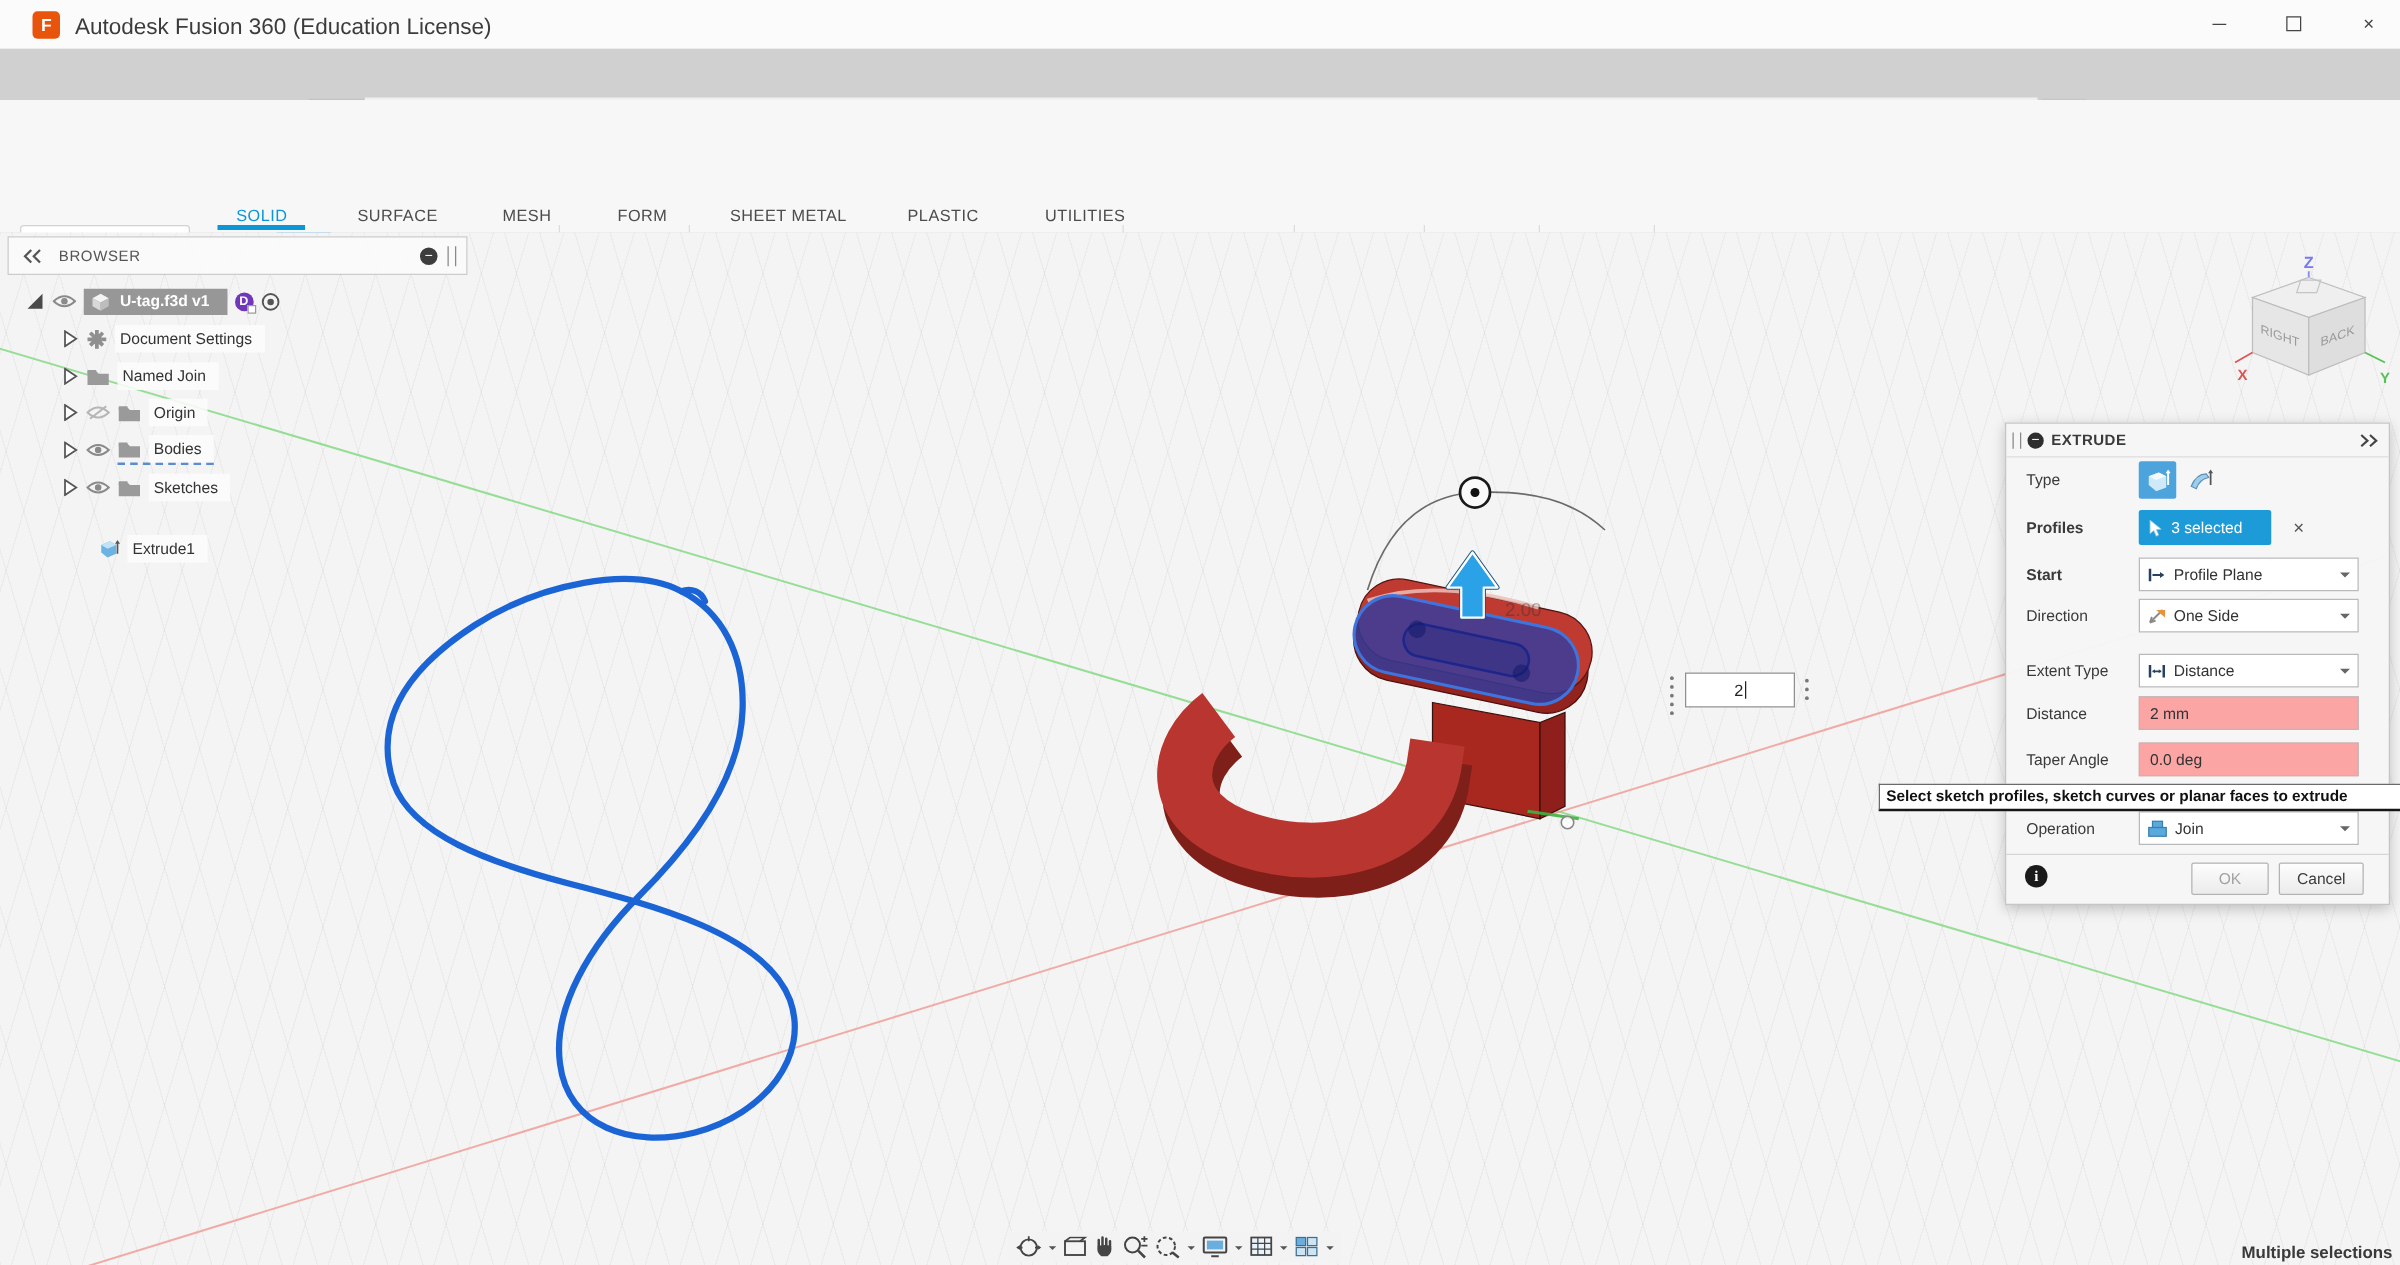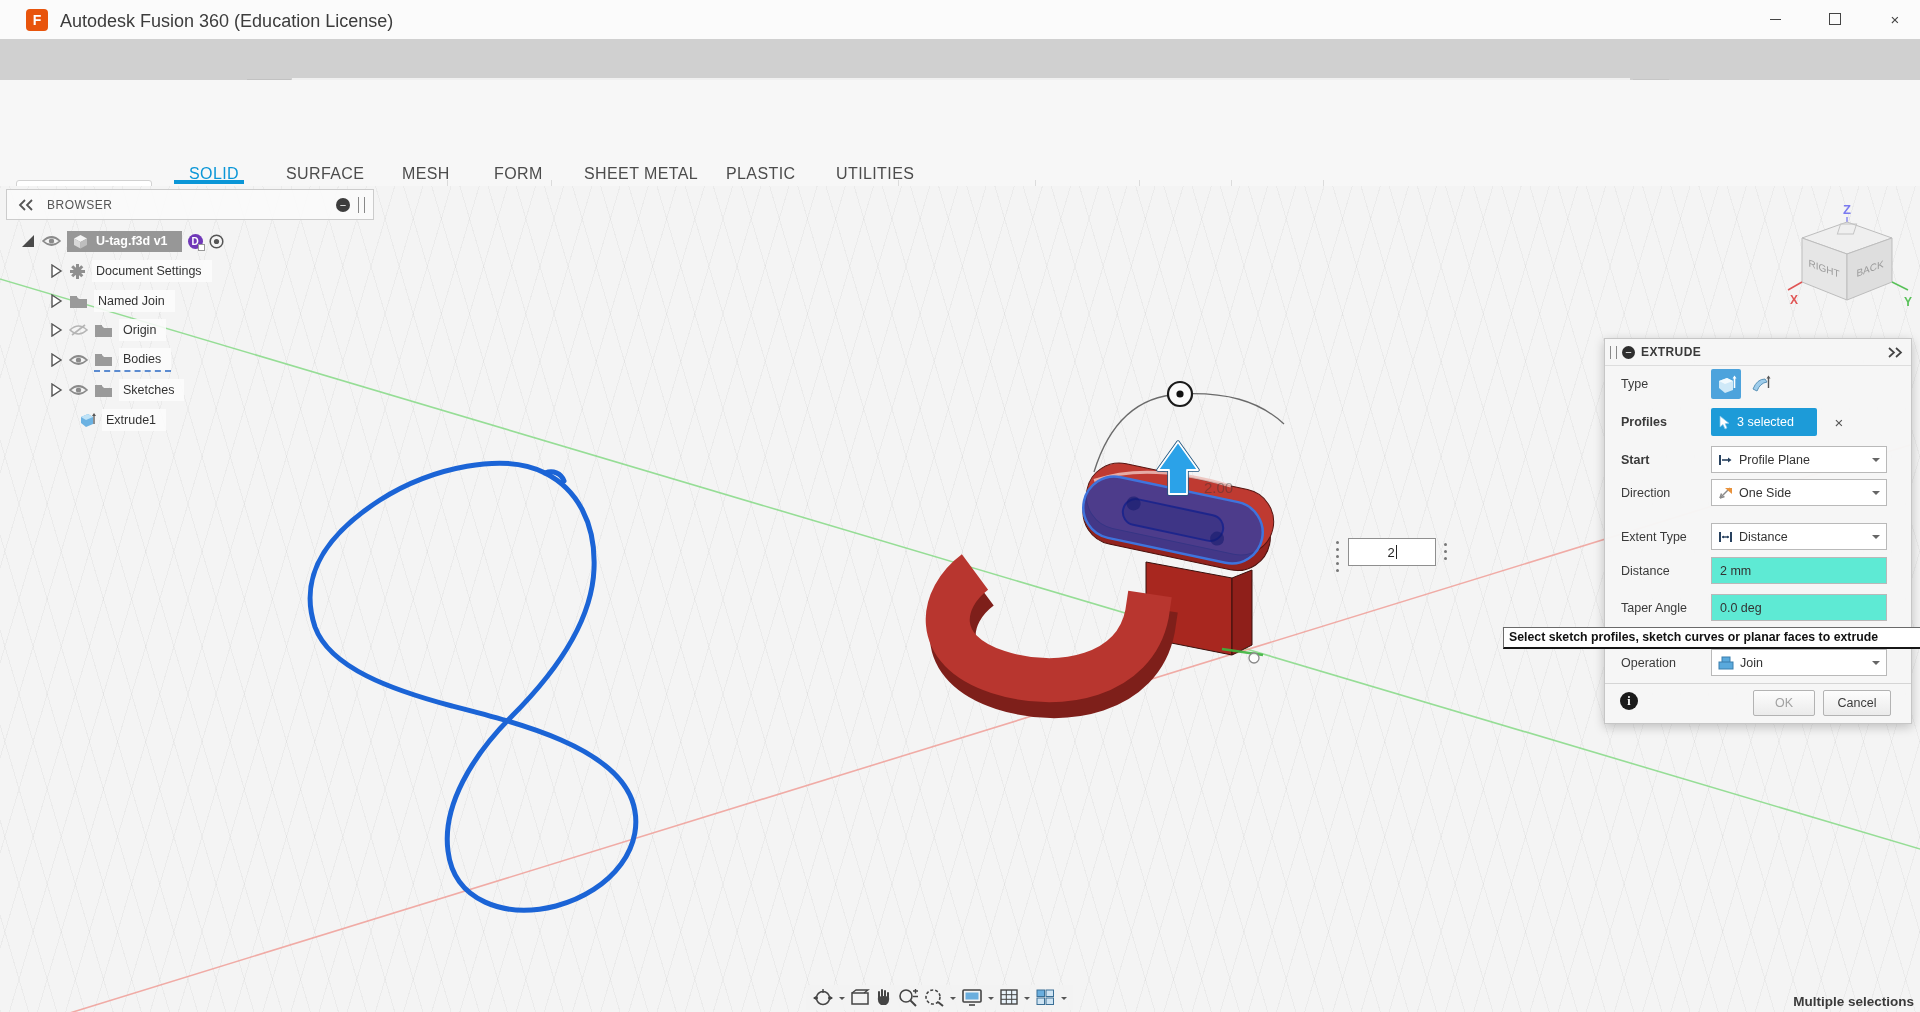--- a/index.html
+++ b/index.html
@@ -32,21 +32,21 @@
   #tab-add{left:1633px;top:40px;width:36px;height:40px;background:#c6c6c6;display:flex;align-items:center;justify-content:center;
     font-size:20px;color:#4a4a4a;}
   .rndicon{top:46px;width:26px;height:26px;border-radius:50%;background:#4a4a4a;color:#fff;
     display:flex;align-items:center;justify-content:center;font-size:13px;font-weight:bold;}
   #icon-jobs-count{left:1745px;top:52px;font-size:12px;color:#333;}
   #avatar{left:1864px;top:43px;width:34px;height:34px;border-radius:50%;background:#fdfdfd;border:1px solid #cfcfcf;
     color:#2c3e50;font-size:13px;font-weight:bold;display:flex;align-items:center;justify-content:center;}
 
   
   #ribbon{left:0;top:80px;width:1920px;height:106px;background:#f7f7f7;border-bottom:1px solid #d9d9d9;}
-  .rtab{top:85px;font-size:16px;letter-spacing:.4px;color:#4c4c4c;}
+  .rtab{top:85px;font-size:13px;letter-spacing:.4px;color:#4c4c4c;}
   .rtab.active{color:#0a96d7;}
   #tab-underline{left:174px;top:100px;width:70px;height:4px;background:#0a96d7;}
   #design-box{left:16px;top:100px;width:134px;height:58px;background:#fff;border:1px solid #d2d2d2;border-radius:3px;
     display:flex;align-items:center;justify-content:center;gap:7px;}
   #design-box span{font-size:13px;font-weight:bold;color:#3c3c3c;letter-spacing:.3px;}
   .tool{top:106px;width:46px;height:52px;display:flex;align-items:center;justify-content:center;border-radius:2px;}
   .tool.sel{background:#4da3dc;}
   .gsep{top:100px;width:1px;height:62px;background:#dcdcdc;}
   .glabel{top:161px;font-size:11px;color:#5a5a5a;display:flex;align-items:center;gap:4px;transform:translateX(-50%);}
 
@@ -73,21 +73,21 @@
   
   #dialog{left:1604px;top:338px;width:306px;height:384px;background:rgba(246,246,246,.97);
     border:1px solid #c6c6c6;box-shadow:0 3px 10px rgba(0,0,0,.22);}
   #dialog-header{position:absolute;left:0;top:0;width:100%;height:26px;border-bottom:1px solid #ddd;
     display:flex;align-items:center;}
   #dialog-title{font-size:12px;font-weight:bold;letter-spacing:.4px;color:#3a3a3a;margin-left:6px;}
   .dlabel{position:absolute;left:16px;font-size:12.5px;color:#3a3a3a;}
   .dselect{position:absolute;left:106px;width:176px;height:27px;background:#fff;border:1px solid #b9b9b9;
     display:flex;align-items:center;gap:6px;padding:0 6px;box-sizing:border-box;}
   .dselect span{font-size:12.5px;color:#333;flex:1;}
-  .dinput{position:absolute;left:106px;width:176px;height:27px;background:#5eead4;border:1px solid #b9b9b9;
+  .dinput{position:absolute;left:106px;width:176px;height:27px;background:#fca5a5;border:1px solid #b9b9b9;
     display:flex;align-items:center;padding:0 8px;box-sizing:border-box;font-size:12.5px;color:#333;}
   .dcaret{width:0;height:0;border:4px solid transparent;border-top-color:#666;margin-top:4px;}
   .typebtn{position:absolute;top:30px;width:30px;height:30px;border-radius:2px;display:flex;align-items:center;justify-content:center;}
   #profiles-chip{position:absolute;left:106px;top:69px;width:106px;height:28px;background:#1d9bd8;border-radius:2px;
     color:#fff;display:flex;align-items:center;gap:6px;padding:0 8px;box-sizing:border-box;}
   #profiles-chip span{font-size:12.5px;}
   #profiles-clear{position:absolute;left:224px;top:73px;width:20px;height:20px;color:#555;font-size:15px;
     display:flex;align-items:center;justify-content:center;}
   #dlg-sep{position:absolute;left:0;top:344px;width:100%;height:1px;background:#d5d5d5;}
   .dbtn{position:absolute;top:351px;height:24px;background:linear-gradient(#fdfdfd,#ebebeb);
@@ -594,21 +594,21 @@
         <path d="M1 6 Q9.5 -2 18 6 Q9.5 14 1 6 Z" fill="none" stroke="#8a8a8a" stroke-width="1.7"></path>
         <circle cx="9.5" cy="6" r="2.6" fill="#8a8a8a"></circle>
       </svg>
     <svg width="19" height="15">
         <path d="M1 3 h7 l2 2 h8 v9 h-17 z" fill="#9a9a9a"></path>
         <rect x="1" y="2" width="7" height="3" fill="#9a9a9a"></rect>
       </svg>
     <div class="lbl">Sketches</div>
   </div>
 
-  <div class="abs brow" style="left:78px;top:407px;text-align:center;">
+  <div class="abs brow" style="left:78px;top:426px;text-align:center;">
     <svg width="18" height="18">
         <polygon points="3,6 10,3 15,6 15,13 8,16 3,12" fill="#6cb2e2"></polygon>
         <polygon points="3,6 10,3 15,6 8,9" fill="#bfe3f7"></polygon>
         <path d="M16 13 V4" stroke="#555" stroke-width="1.3"></path>
         <path d="M16 2 l-2 3 h4 z" fill="#555"></path>
       </svg>
     <div class="lbl">Extrude1</div>
   </div>
 
   <div class="abs" style="left:1782px;top:200px;">

